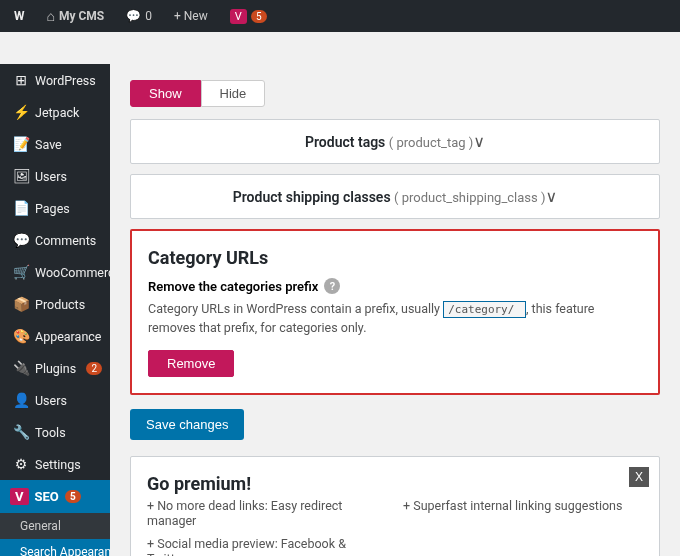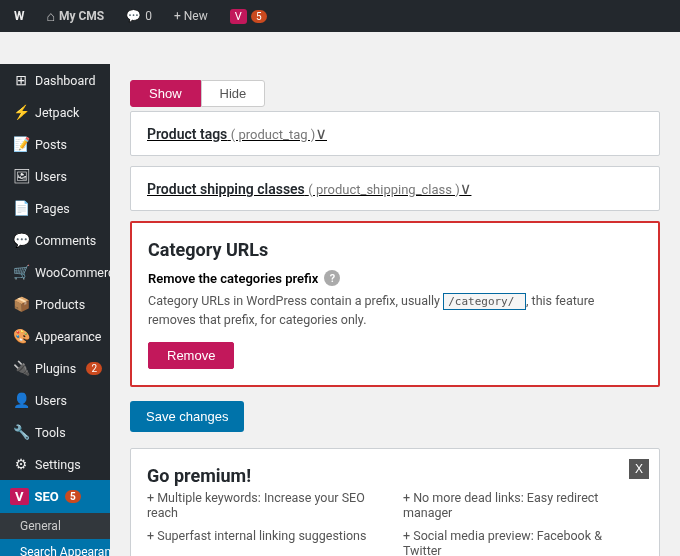--- a/index.html
+++ b/index.html
@@ -42,28 +42,28 @@
       flex: 1; margin-top: 32px; padding: 16px 20px;
       background: #f1f1f1; overflow-y: auto; height: calc(556px - 32px);
     }
 
     
     .accordion {
       background: #fff; border: 1px solid #ccd0d4; margin-bottom: 10px;
       border-radius: 2px;
     }
     .accordion-header {
-      display: flex; justify-content: flex-start; align-items: center;
-      padding: 12px 16px; cursor: pointer; text-decoration: underline;
+      display: flex; justify-content: center; align-items: center;
+      padding: 12px 16px; cursor: pointer;
     }
     .accordion-header h3 { font-size: 14px; font-weight: 600; color: #23282d; }
     .accordion-chevron { color: #555; font-size: 16px; }
 
     
-    .toggle-container { display: flex; margin-bottom: 4px; }
+    .toggle-container { display: flex; margin-bottom: 12px; }
     .toggle-btn {
       padding: 5px 18px; font-size: 13px; border: 1px solid #ccc;
       cursor: pointer; background: #fff; color: #555;
     }
     .toggle-btn.active { background: #c2185b; color: #fff; border-color: #c2185b; }
     .toggle-btn:first-child { border-radius: 3px 0 0 3px; }
     .toggle-btn:last-child { border-radius: 0 3px 3px 0; }
 
     
     .category-urls-box {
@@ -133,29 +133,29 @@
     <span style="background:#c2185b;color:#fff;padding:1px 5px;border-radius:3px;font-size:11px;">V</span>
     <span class="bubble">5</span>
   </div>
 </div>
 
 <div style="display:flex; margin-top:32px; height:524px;">
 
 <div class="sidebar">
   <div class="sidebar-item">
     <span class="sidebar-icon">⊞</span>
-    <span>Dashboard</span>
+    <span>WordPress</span>
   </div>
   <div class="sidebar-item">
     <span class="sidebar-icon">⚡</span>
     <span>Jetpack</span>
   </div>
   <div class="sidebar-item">
     <span class="sidebar-icon">📝</span>
-    <span>Posts</span>
+    <span>Save</span>
   </div>
   <div class="sidebar-item">
     <span class="sidebar-icon">🖼</span>
     <span>Users</span>
   </div>
   <div class="sidebar-item">
     <span class="sidebar-icon">📄</span>
     <span>Pages</span>
   </div>
   <div class="sidebar-item">
@@ -262,21 +262,20 @@
 
   
   <button class="save-changes-btn">Save changes</button>
 
   
   <div class="premium-box">
     <h3>Go premium!</h3>
     <button class="close-btn">X</button>
 
     <div class="premium-cols">
-      <div class="premium-item">Multiple keywords: Increase your SEO reach</div>
       <div class="premium-item">No more dead links: Easy redirect manager</div>
       <div class="premium-item">Superfast internal linking suggestions</div>
       <div class="premium-item">Social media preview: Facebook &amp; Twitter</div>
 
     </div>
 
   </div>
 
 </div>
 </div>

